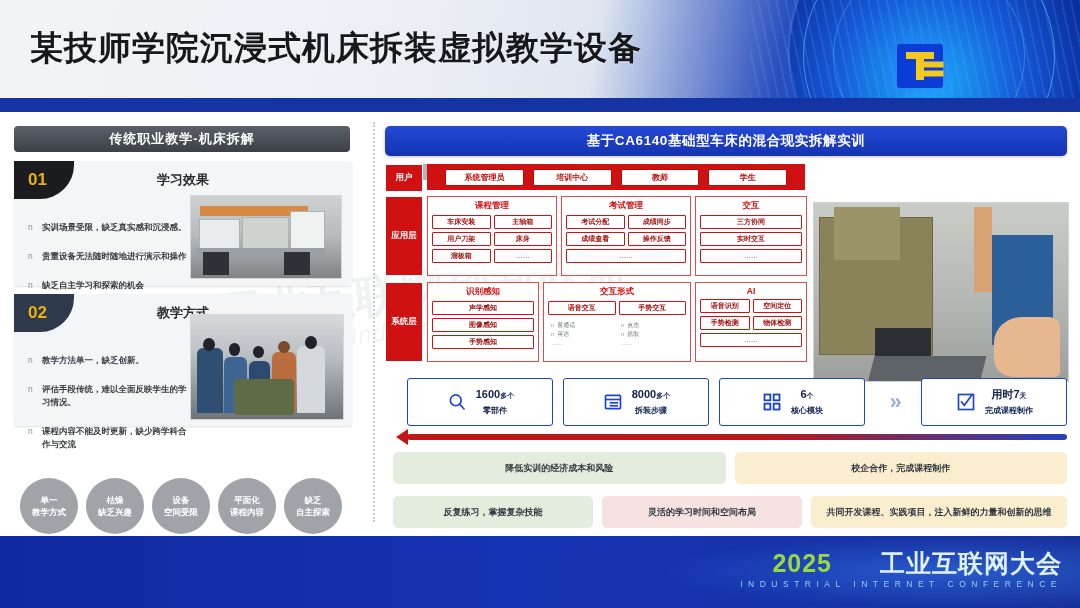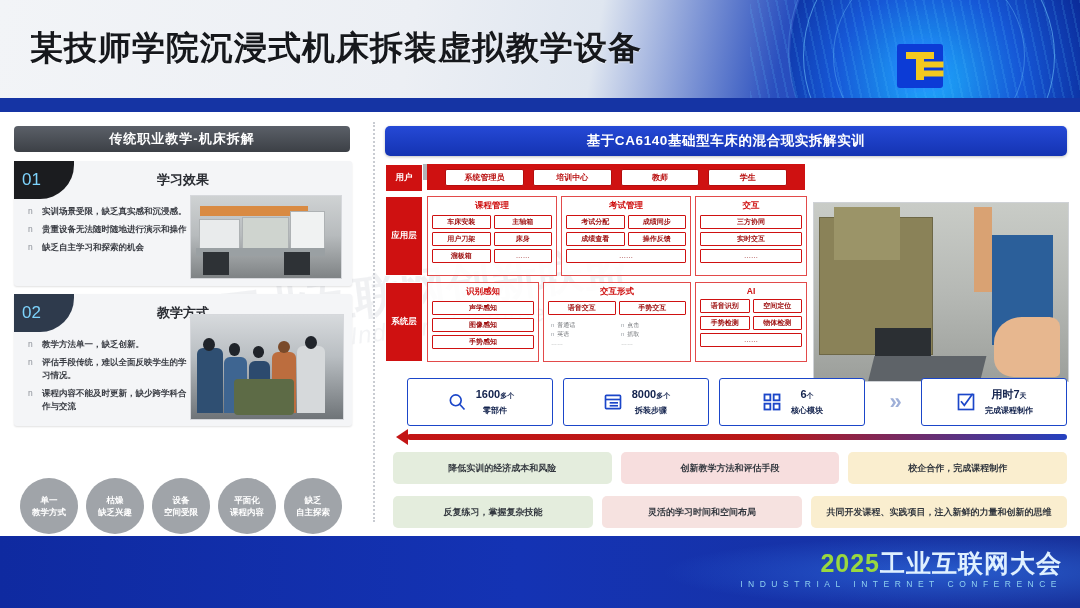--- a/index.html
+++ b/index.html
@@ -70,30 +70,30 @@
   .left-title{
     width:336px;height:26px;line-height:26px;text-align:center;color:#fff;
     font-size:13px;font-weight:bold;letter-spacing:1px;
     background:linear-gradient(180deg,#5b6068,#3c4046);border-radius:4px;
   }
   .card{position:relative;width:338px;background:#f4f5f7;border-radius:3px;margin-top:9px;
         box-shadow:0 1px 2px rgba(0,0,0,.12);}
   .card.c1{height:125px;}
   .card.c2{height:132px;margin-top:8px;}
   .badge{
-    position:absolute;left:0;top:0;width:60px;height:38px;color:#7dd3fc;font-size:17px;font-weight:normal;
-    display:flex;align-items:center;padding-left:8px;box-sizing:border-box;
+    position:absolute;left:0;top:0;width:60px;height:38px;color:#eab308;font-size:17px;font-weight:bold;
+    display:flex;align-items:center;padding-left:14px;box-sizing:border-box;
     border-bottom-right-radius:34px;
   }
   .badge.b1{background:#1b1c1f;}
   .badge.b2{background:#2e3a4c;}
   .card-head{position:absolute;left:0;top:10px;width:338px;text-align:center;
     font-size:13px;font-weight:bold;color:#2a2d33;}
   .bullets{position:absolute;left:14px;top:44px;width:160px;}
-  .bullets li{list-style:none;position:relative;margin:0 0 5px 0;padding-left:14px;
+  .bullets li{list-style:none;position:relative;margin:16px 0 5px 0;padding-left:14px;
     font-size:8.5px;line-height:13px;color:#3a3d44;font-weight:bold;}
   .bullets li:before{content:"n";position:absolute;left:0;top:0;color:#8c9098;font-weight:normal;}
   .bullets{margin:0;padding:0;}
   .thumb{position:absolute;border:1px solid #d6d8dc;background:#8a8d92;overflow:hidden;}
   .thumb.t1{left:176px;top:34px;width:150px;height:82px;}
   .thumb.t2{left:176px;top:20px;width:152px;height:104px;}
   
   .lathe{position:absolute;inset:0;background:linear-gradient(180deg,#cfd2d3 0%,#b7bbbd 48%,#7f8385 100%);}
   .lathe .bedtop{position:absolute;left:6%;top:12%;width:72%;height:13%;background:#d98a42;}
   .lathe .blk{position:absolute;background:#e9ebec;border:1px solid #aeb2b4;}
@@ -223,21 +223,21 @@
   .w1{width:200px;}.w2{width:200px;}.w3{width:256px;}
 
   
   .footer{position:absolute;left:0;top:536px;width:1080px;height:72px;
     background:linear-gradient(90deg,#0f2aa0 0%,#1433b4 48%,#18329c 100%);}
   .f-glow{position:absolute;right:0;top:0;width:420px;height:72px;
     background:radial-gradient(ellipse at 70% 50%, rgba(60,140,255,.45), rgba(0,0,0,0) 70%);}
   .f-logo{position:absolute;right:18px;top:14px;text-align:right;}
   .f-main{font-size:25px;font-weight:bold;letter-spacing:1px;line-height:27px;}
   .f-year{color:#9ad83f;}
-  .f-cn{color:#dff0ff;}
+  .f-cn{color:#dff0ff;margin-left:48px;}
   .f-sub{font-size:8.5px;letter-spacing:5.5px;color:#8fd0ef;margin-top:2px;}
 </style>
 </head>
 <body>
 
 <div class="slide">
 
   <div class="header">
     <div class="hdr-tech"></div>
     <div class="hdr-ring r3"></div>
@@ -495,21 +495,20 @@
             <span class="big"><span>用时7</span><sub>天</sub></span><br>
             <span class="sml">完成课程制作</span>
           </span>
         </div>
       </div>
 
       <div class="redline"></div>
 
       <div class="tags row1">
         <div class="tag t-green">降低实训的经济成本和风险</div>
-        <div class="tag t-pink">创新教学方法和评估手段</div>
         <div class="tag t-yellow">校企合作，完成课程制作</div>
       </div>
 
       <div class="tags row2">
         <div class="tag t-green w1">反复练习，掌握复杂技能</div>
         <div class="tag t-rose w2">灵活的学习时间和空间布局</div>
         <div class="tag t-yellow w3">共同开发课程、实践项目，注入新鲜的力量和创新的思维</div>
       </div>
     </div>
   </div>

